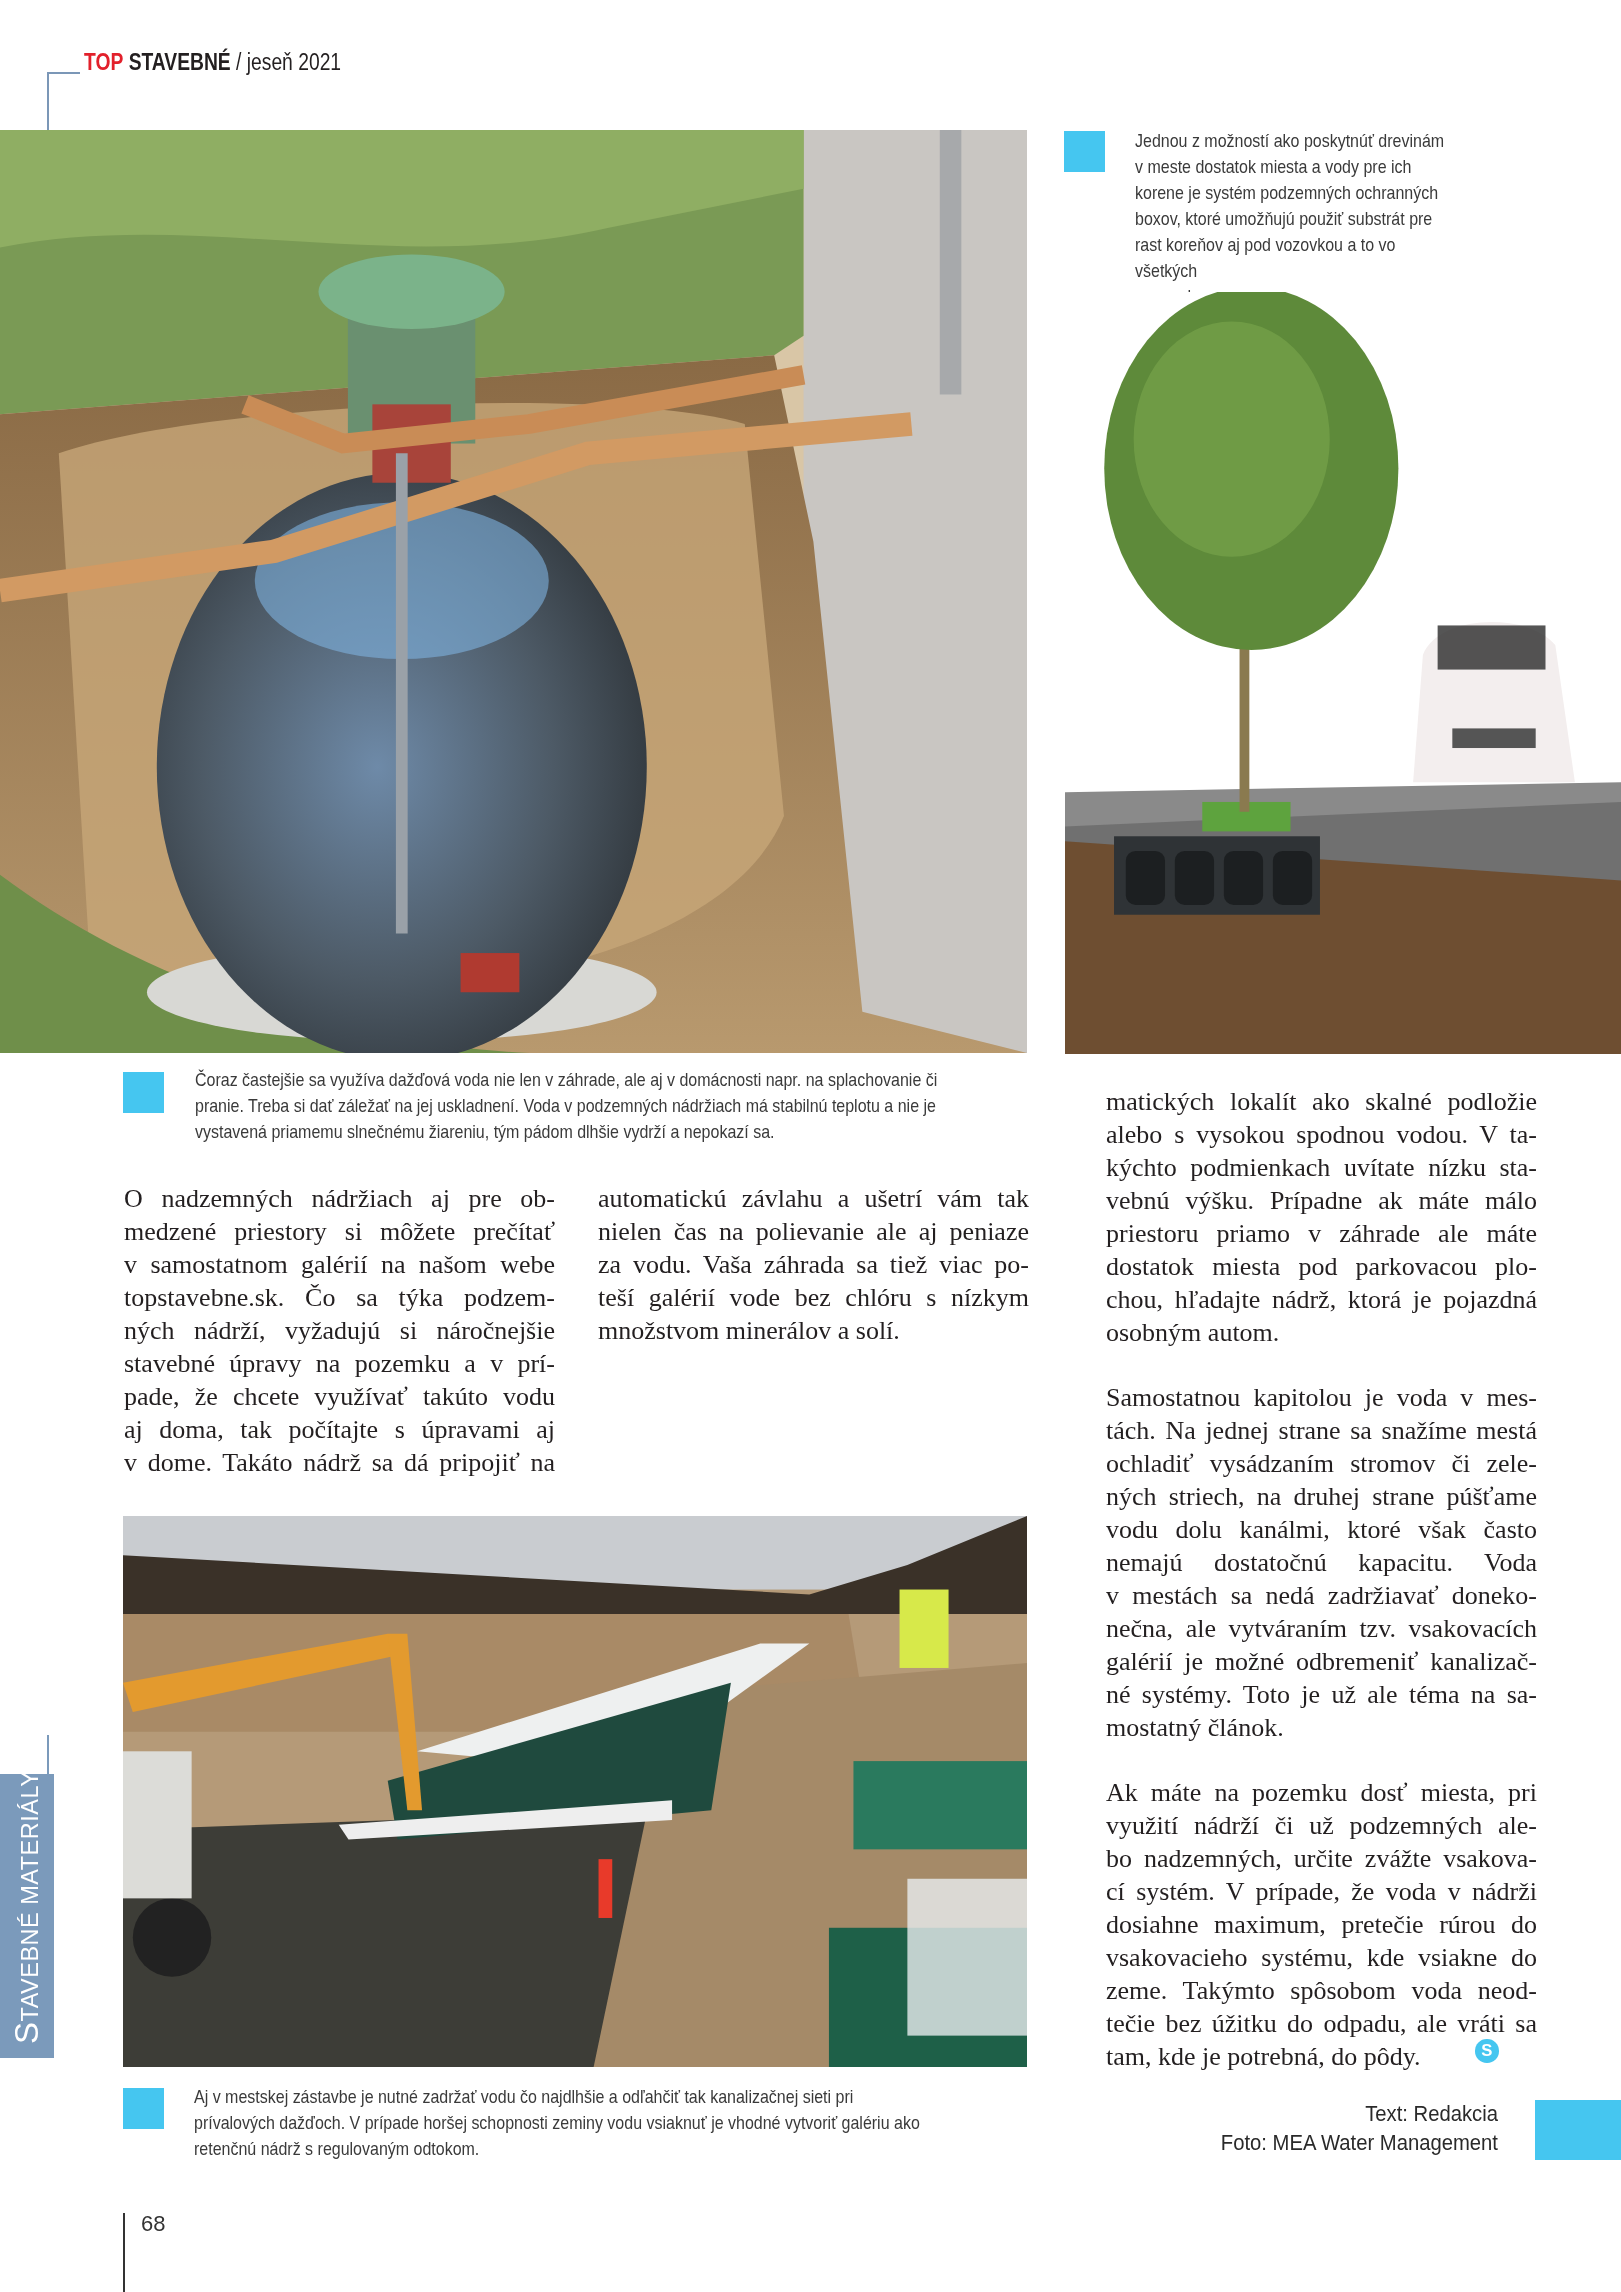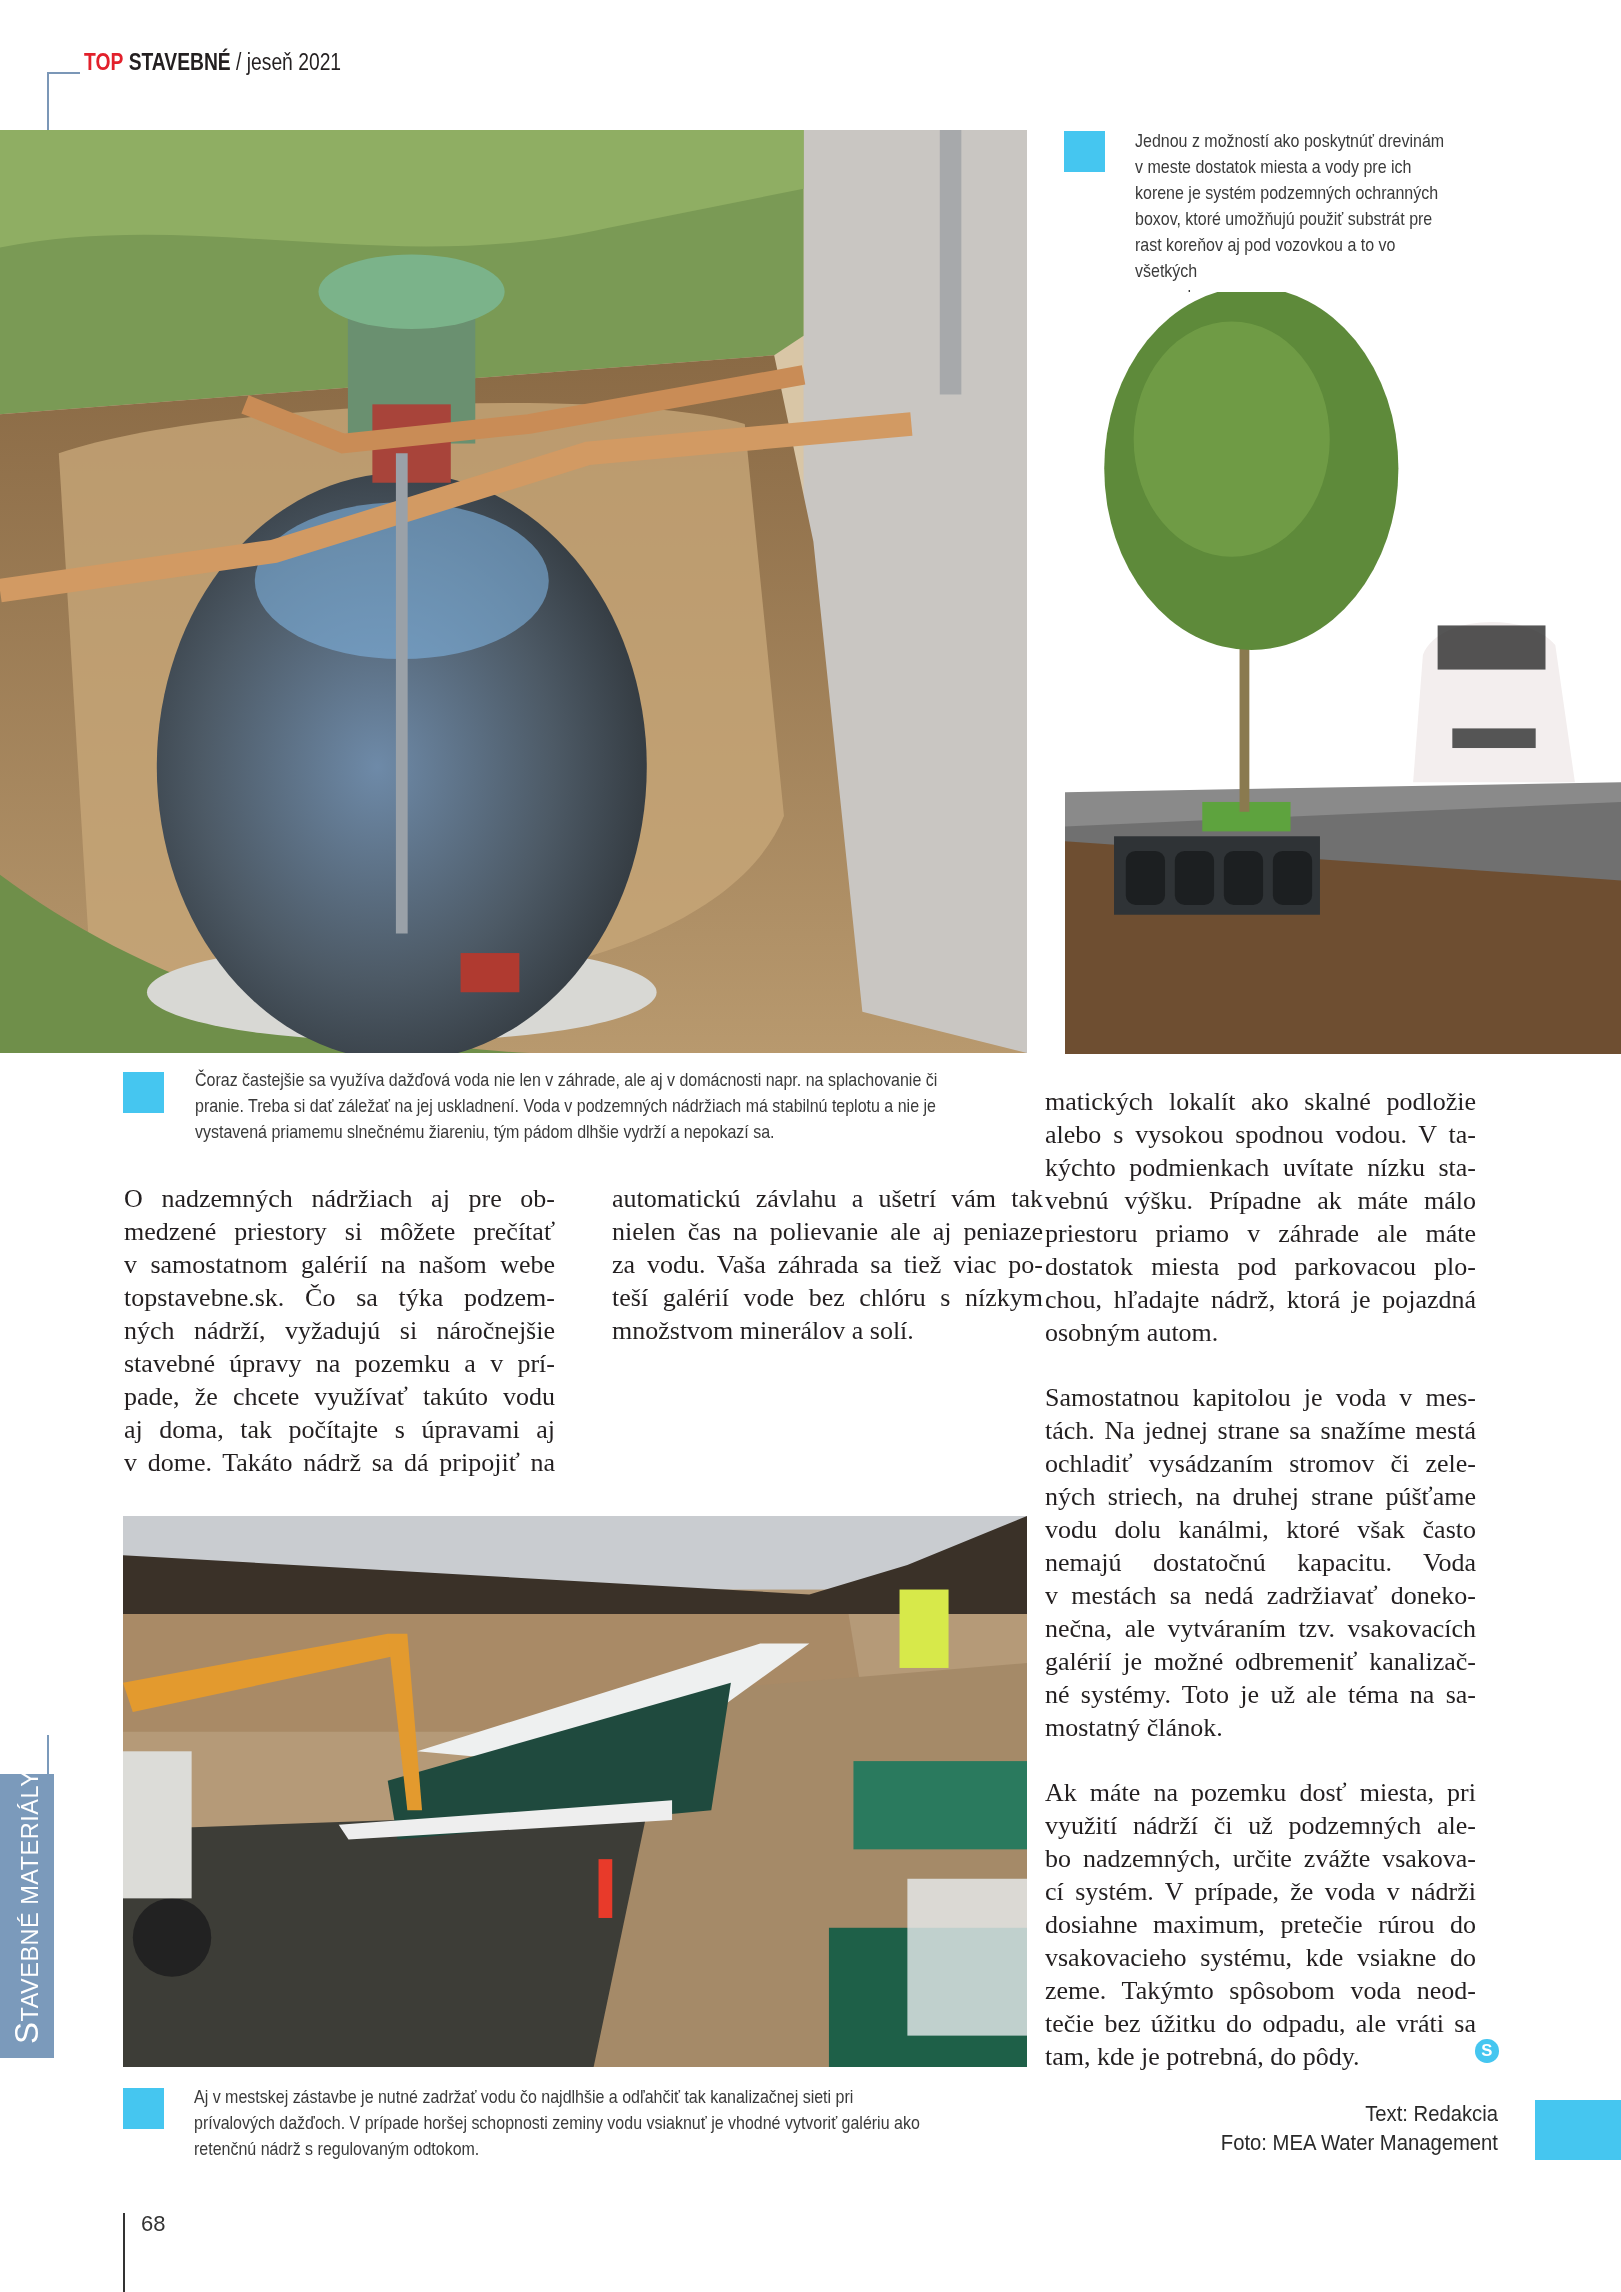--- a/index.html
+++ b/index.html
@@ -140,31 +140,31 @@
     <span class="ln">v samostatnom galérií na našom webe</span>
     <span class="ln">topstavebne.sk. Čo sa týka podzem-</span>
     <span class="ln">ných nádrží, vyžadujú si náročnejšie</span>
     <span class="ln">stavebné úpravy na pozemku a v prí-</span>
     <span class="ln">pade, že chcete využívať takúto vodu</span>
     <span class="ln">aj doma, tak počítajte s úpravami aj</span>
     <span class="ln">v dome. Takáto nádrž sa dá pripojiť na</span>
   </p>
 </div>
 
-<div class="abs col" style="left:612px;top:1182px;width:431px;">
+<div class="abs col" style="left:598px;top:1182px;width:431px;">
   <p>
     <span class="ln">automatickú závlahu a ušetrí vám tak</span>
     <span class="ln">nielen čas na polievanie ale aj peniaze</span>
     <span class="ln">za vodu. Vaša záhrada sa tiež viac po-</span>
     <span class="ln">teší galérií vode bez chlóru s nízkym</span>
     <span class="ln last">množstvom minerálov a solí.</span>
   </p>
 </div>
 
-<div class="abs col" style="left:1045px;top:1085px;width:431px;">
+<div class="abs col" style="left:1106px;top:1085px;width:431px;">
   <p>
     <span class="ln">matických lokalít ako skalné podložie</span>
     <span class="ln">alebo s vysokou spodnou vodou. V ta-</span>
     <span class="ln">kýchto podmienkach uvítate nízku sta-</span>
     <span class="ln">vebnú výšku. Prípadne ak máte málo</span>
     <span class="ln">priestoru priamo v záhrade ale máte</span>
     <span class="ln">dostatok miesta pod parkovacou plo-</span>
     <span class="ln">chou, hľadajte nádrž, ktorá je pojazdná</span>
     <span class="ln last">osobným autom.</span>
   </p>

